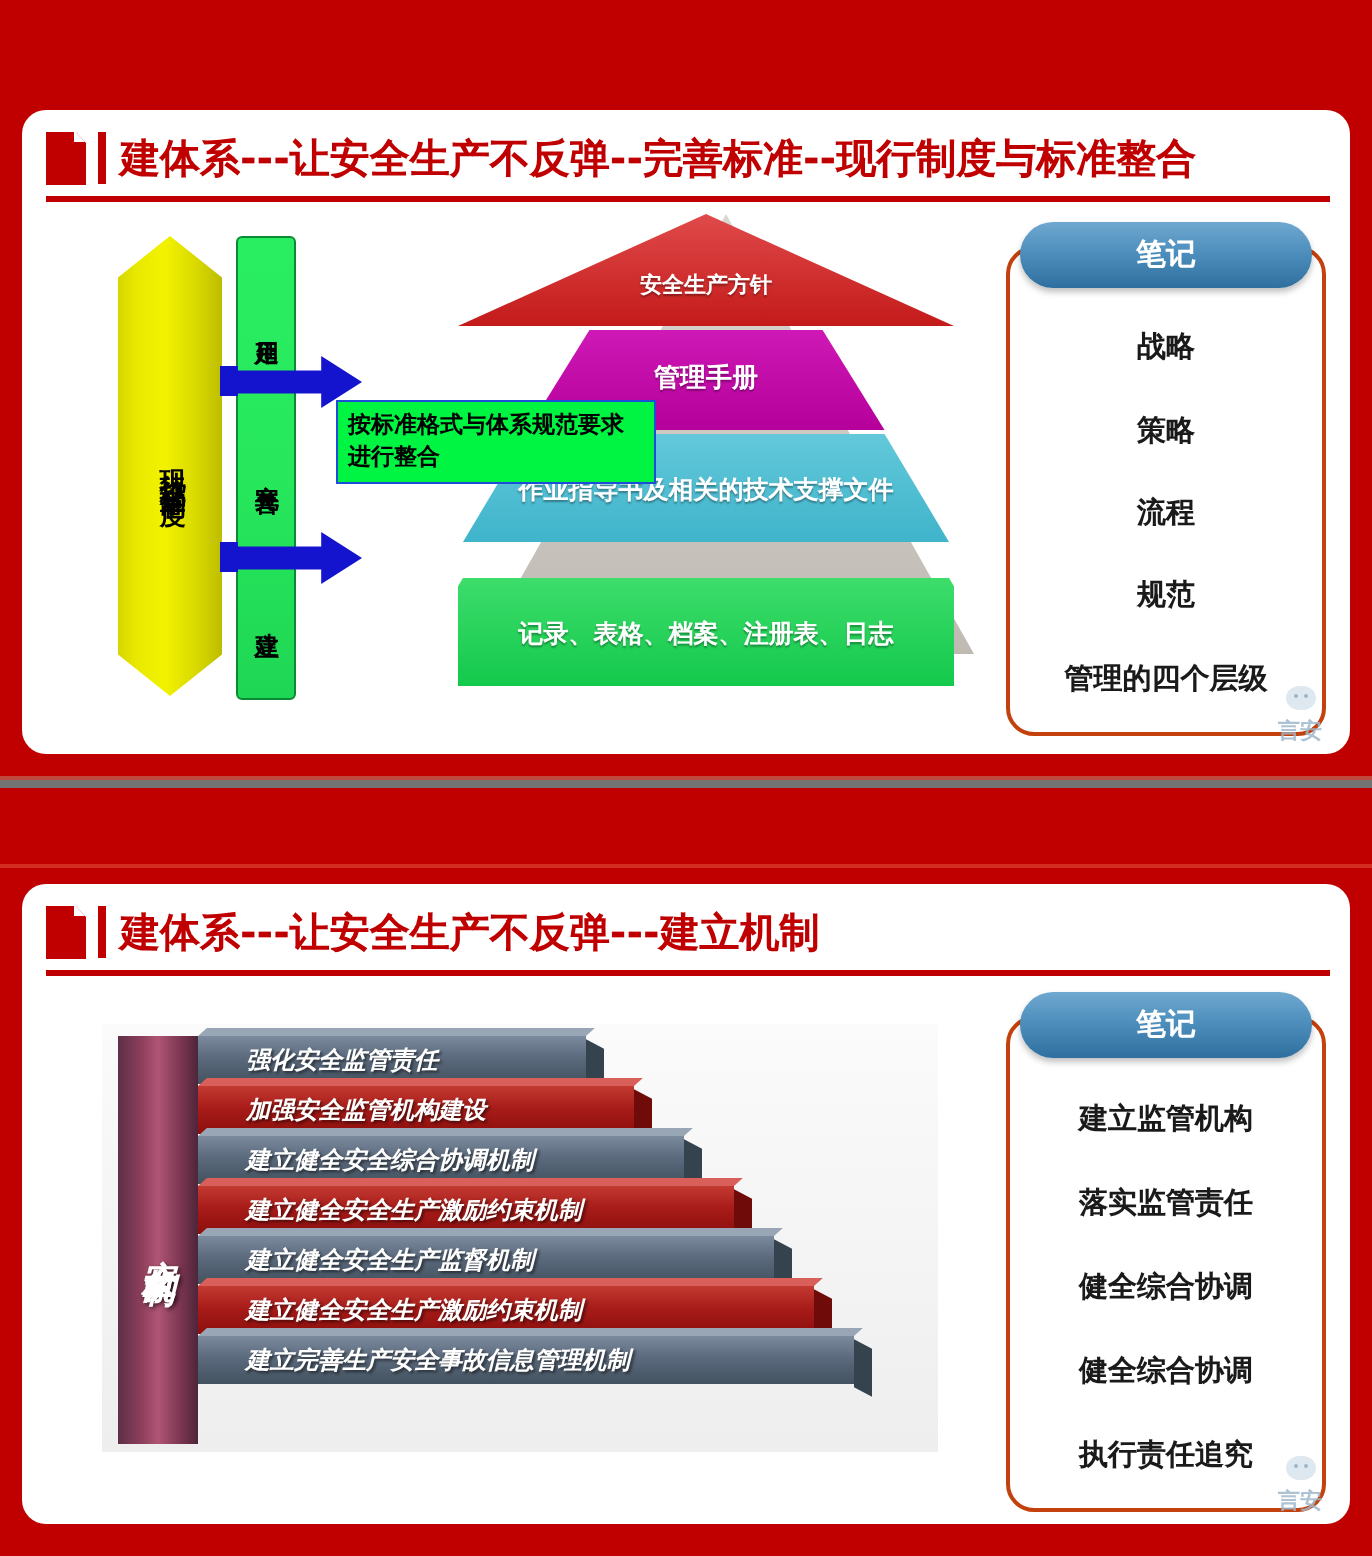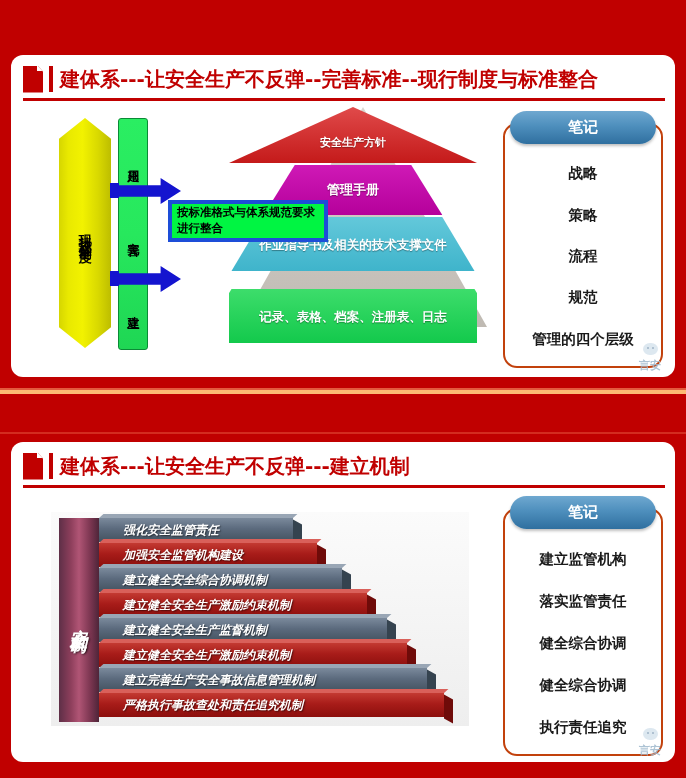--- a/index.html
+++ b/index.html
@@ -2,21 +2,21 @@
 <html><head>
 <meta charset="utf-8">
 <style>
   * { box-sizing: border-box; margin: 0; padding: 0; }
   html, body {
     width: 686px; height: 778px;
     font-family: "DejaVu Sans", "Liberation Sans", sans-serif;
     background: #ffffff;
     overflow: hidden;
   }
-  .page { position: relative; width: 686px; height: 778px; background:#fdba74; }
+  .page { position: relative; width: 686px; height: 778px; background:#737373; }
 
   
   .slide-bg { position: absolute; left: 0; width: 686px; background: #c00000; }
   #slide1-bg { top: 0; height: 388px; }
   #slide2-bg { top: 394px; height: 384px; }
 
   .bg-lightline { position:absolute; left:0; width:686px; height:2px; background:#d93b2b; opacity:.75; }
 
   
   .card {
@@ -91,21 +91,21 @@
   }
   #arrow1 { left: 102px; top: 75px; width: 68px; }
   #arrow2 { left: 102px; top: 163px; width: 68px; }
   .arrow-stub { position:absolute; width:9px; height:15px; background:#1414cf; }
   #stub1 { left: 99px; top: 80px; }
   #stub2 { left: 99px; top: 168px; }
 
   
   .greenbox {
     position: absolute; left: 157px; top: 97px; width: 160px; height: 42px;
-    background: #00f542; border: 4px solid #1d4ed8;
+    background: #00f542; border: 1px solid #1d4ed8;
     display: flex; align-items: center; justify-content: flex-start;
     padding: 0 5px;
     font-size: 11.5px; font-weight: 700; color: #000; line-height: 1.35;
     z-index: 6;
   }
 
   
   .pyramid { position: absolute; left: 218px; top: 4px; width: 248px; height: 220px; }
   .pyr-shadow {
     position:absolute; left: 10px; top: 0; width: 248px; height: 220px;
@@ -318,23 +318,20 @@
           </div>
         <div class="step blue" style="left:88px; top:128px; width:288px;">
             <span>建立健全安全生产监督机制</span>
           </div>
         <div class="step red" style="left:88px; top:153px; width:308px;">
             <span>建立健全安全生产激励约束机制</span>
           </div>
         <div class="step blue" style="left:88px; top:178px; width:328px;">
             <span>建立完善生产安全事故信息管理机制</span>
           </div>
-        <div class="step red" style="left:88px; top:203px; width:345px;">
-            <span>严格执行事故查处和责任追究机制</span>
-          </div>
       </div>
 
       <div class="notes" id="notes2">
         <div class="notes-pill">笔记</div>
         <ul class="notes-list">
           <li>建立监管机构</li>
           <li>落实监管责任</li>
           <li>健全综合协调</li>
           <li>健全综合协调</li>
           <li>执行责任追究</li>

